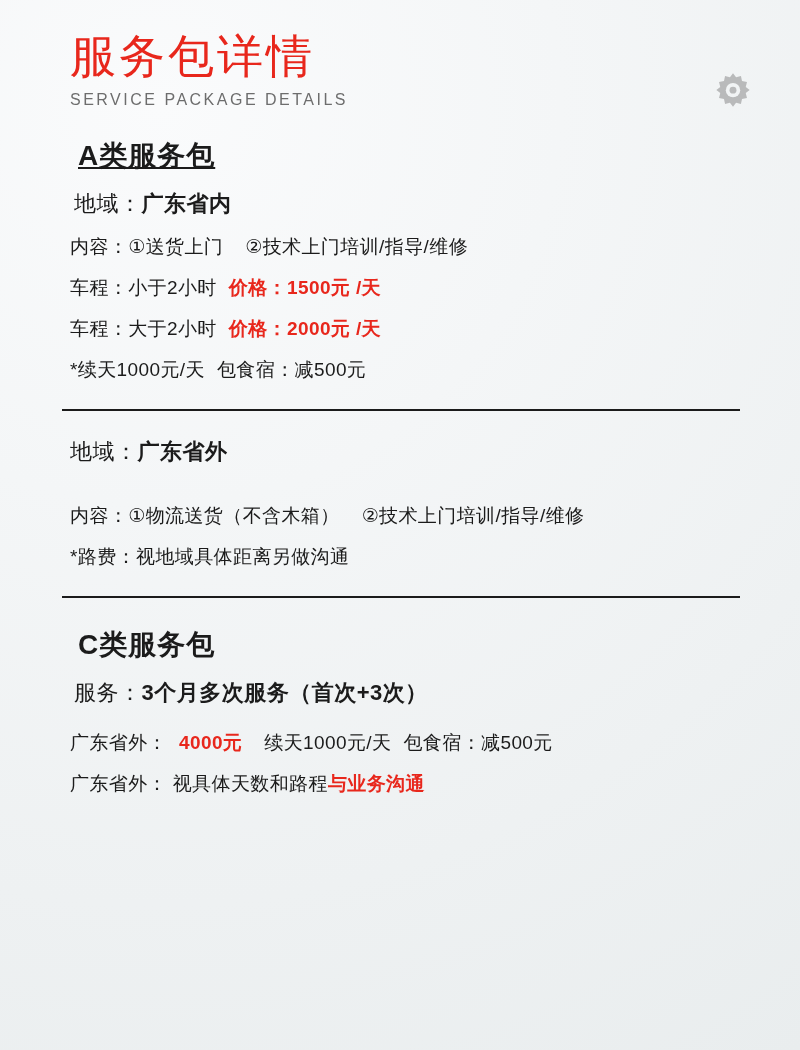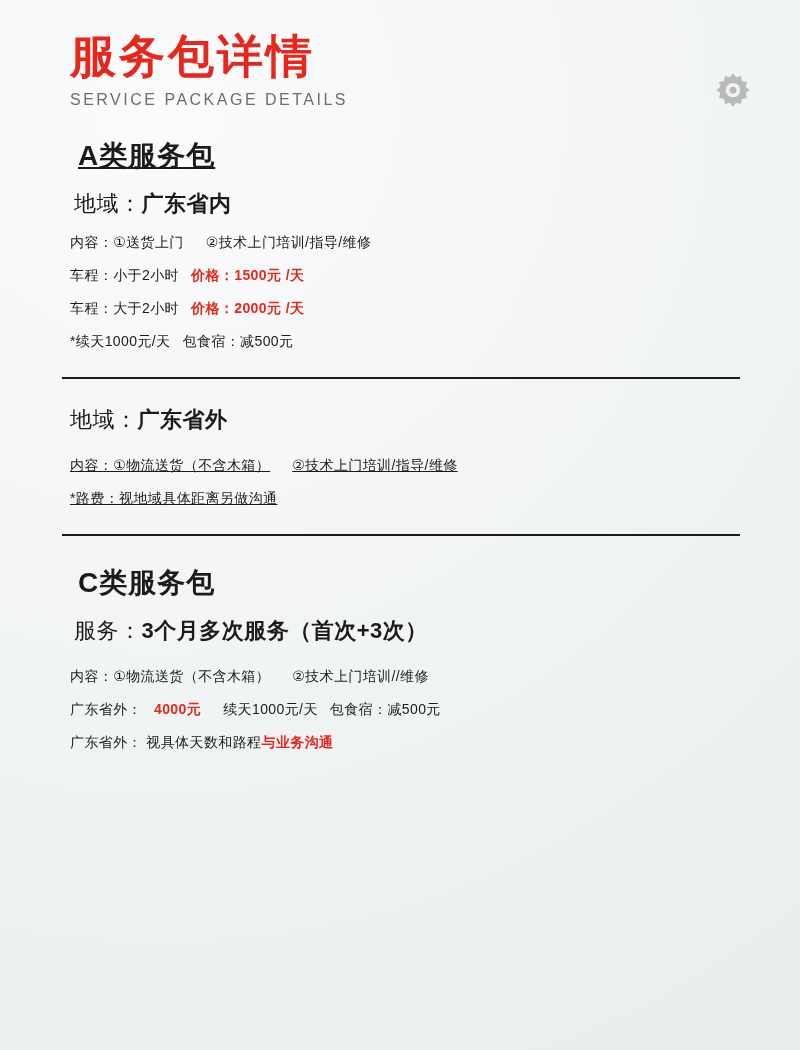--- a/index.html
+++ b/index.html
@@ -22,21 +22,21 @@
     box-sizing: border-box;
     padding: 0;
     background:
       radial-gradient(circle at 20% 10%, #fafbfc 0%, #eef1f2 70%, #e9edee 100%);
   }
   .header {
     padding: 30px 0 0 70px;
   }
   .title-cn {
     font-size: 46px;
-    font-weight: bold;
+    font-weight: normal;
     color: #e8271c;
     letter-spacing: 3px;
     line-height: 1.15;
     margin: 0;
   }
   .title-en {
     font-size: 16px;
     color: #6d6d6d;
     letter-spacing: 2.5px;
     margin-top: 8px;
@@ -65,21 +65,21 @@
     letter-spacing: 0.5px;
   }
   .sec-sub .lead {
     font-weight: normal;
   }
   .sec-sub .strong {
     font-weight: bold;
     margin-top: 40px;
   }
   .row {
-    font-size: 14px;
+    font-size: 19px;
     margin-top: 15px;
     letter-spacing: 0.4px;
     white-space: nowrap;
   }
   .red {
     color: #e8271c;
     font-weight: bold;
   }
   .gap {
     display: inline-block;
@@ -95,21 +95,21 @@
     margin: 26px 60px 0 62px;
   }
   #sec-a { margin-top: 28px; }
   #sec-a .sec-title { padding-left: 8px; text-decoration: underline; }
   #sec-a .sec-sub { padding-left: 4px; }
   #sec-b { margin-top: 26px; }
   #sec-b .sec-title { padding-left: 4px; }
   #sec-c { margin-top: 28px; }
   #sec-c .sec-title { padding-left: 8px; }
   #sec-c .sec-sub { padding-left: 4px; }
-  .sec-b-rows { margin-top: 22px; text-decoration: underline; }
+  .sec-b-rows { margin-top: 36px; }
   .sec-c-rows { margin-top: 22px; }
 </style>
 </head>
 <body>
 
 <div class="page">
 
   <div class="header">
     <div class="title-cn">服务包详情</div>
     <div class="title-en">SERVICE PACKAGE DETAILS</div>
@@ -162,23 +162,20 @@
 
   <div class="divider"></div>
 
   <div class="section" id="sec-c">
     <div class="sec-title">C类服务包</div>
     <div class="sec-sub">
       <span class="lead">服务：</span><span class="strong">3个月多次服务（首次+3次）</span>
     </div>
     <div class="sec-c-rows">
       <div class="row">
-        <span>内容：①物流送货（不含木箱）</span><span class="gap"></span><span>②技术上门培训//维修</span>
-      </div>
-      <div class="row">
         <span>广东省外：</span><span class="gap-sm"></span><span class="red">4000元</span><span class="gap"></span><span>续天1000元/天</span><span class="gap-sm"></span><span>包食宿：减500元</span>
       </div>
       <div class="row">
         <span>广东省外： 视具体天数和路程</span><span class="red">与业务沟通</span>
       </div>
     </div>
   </div>
 
 </div>
 

